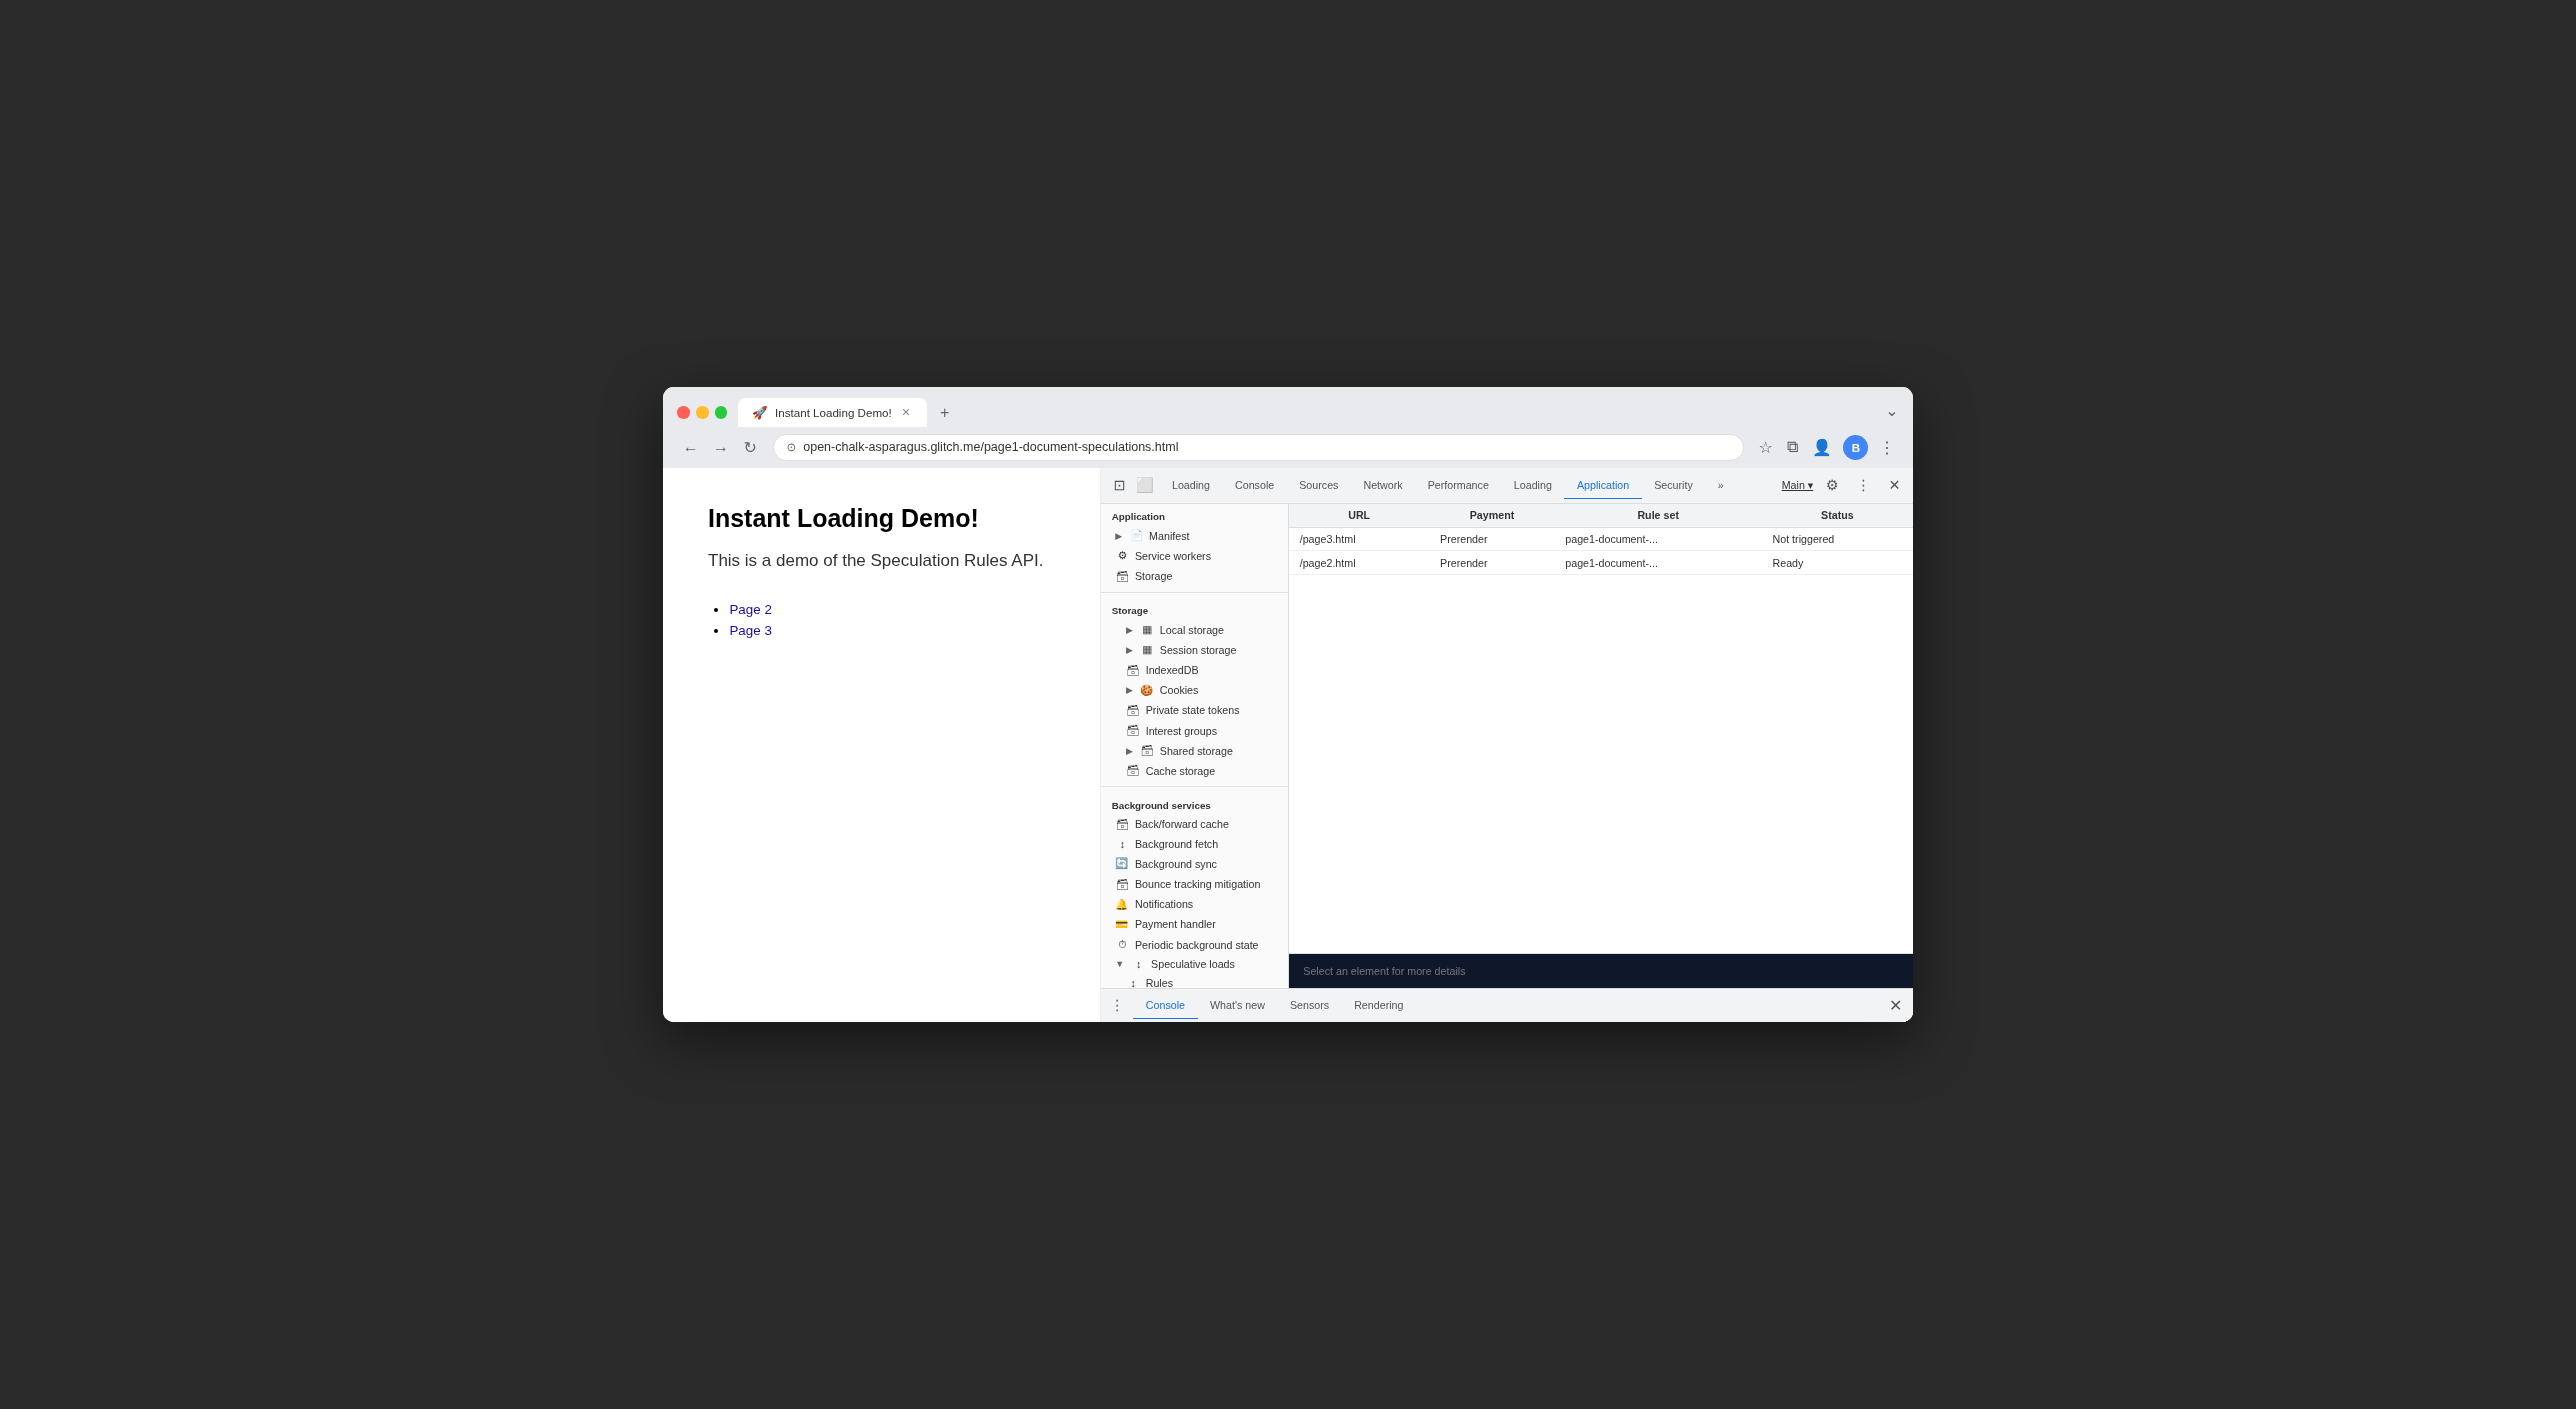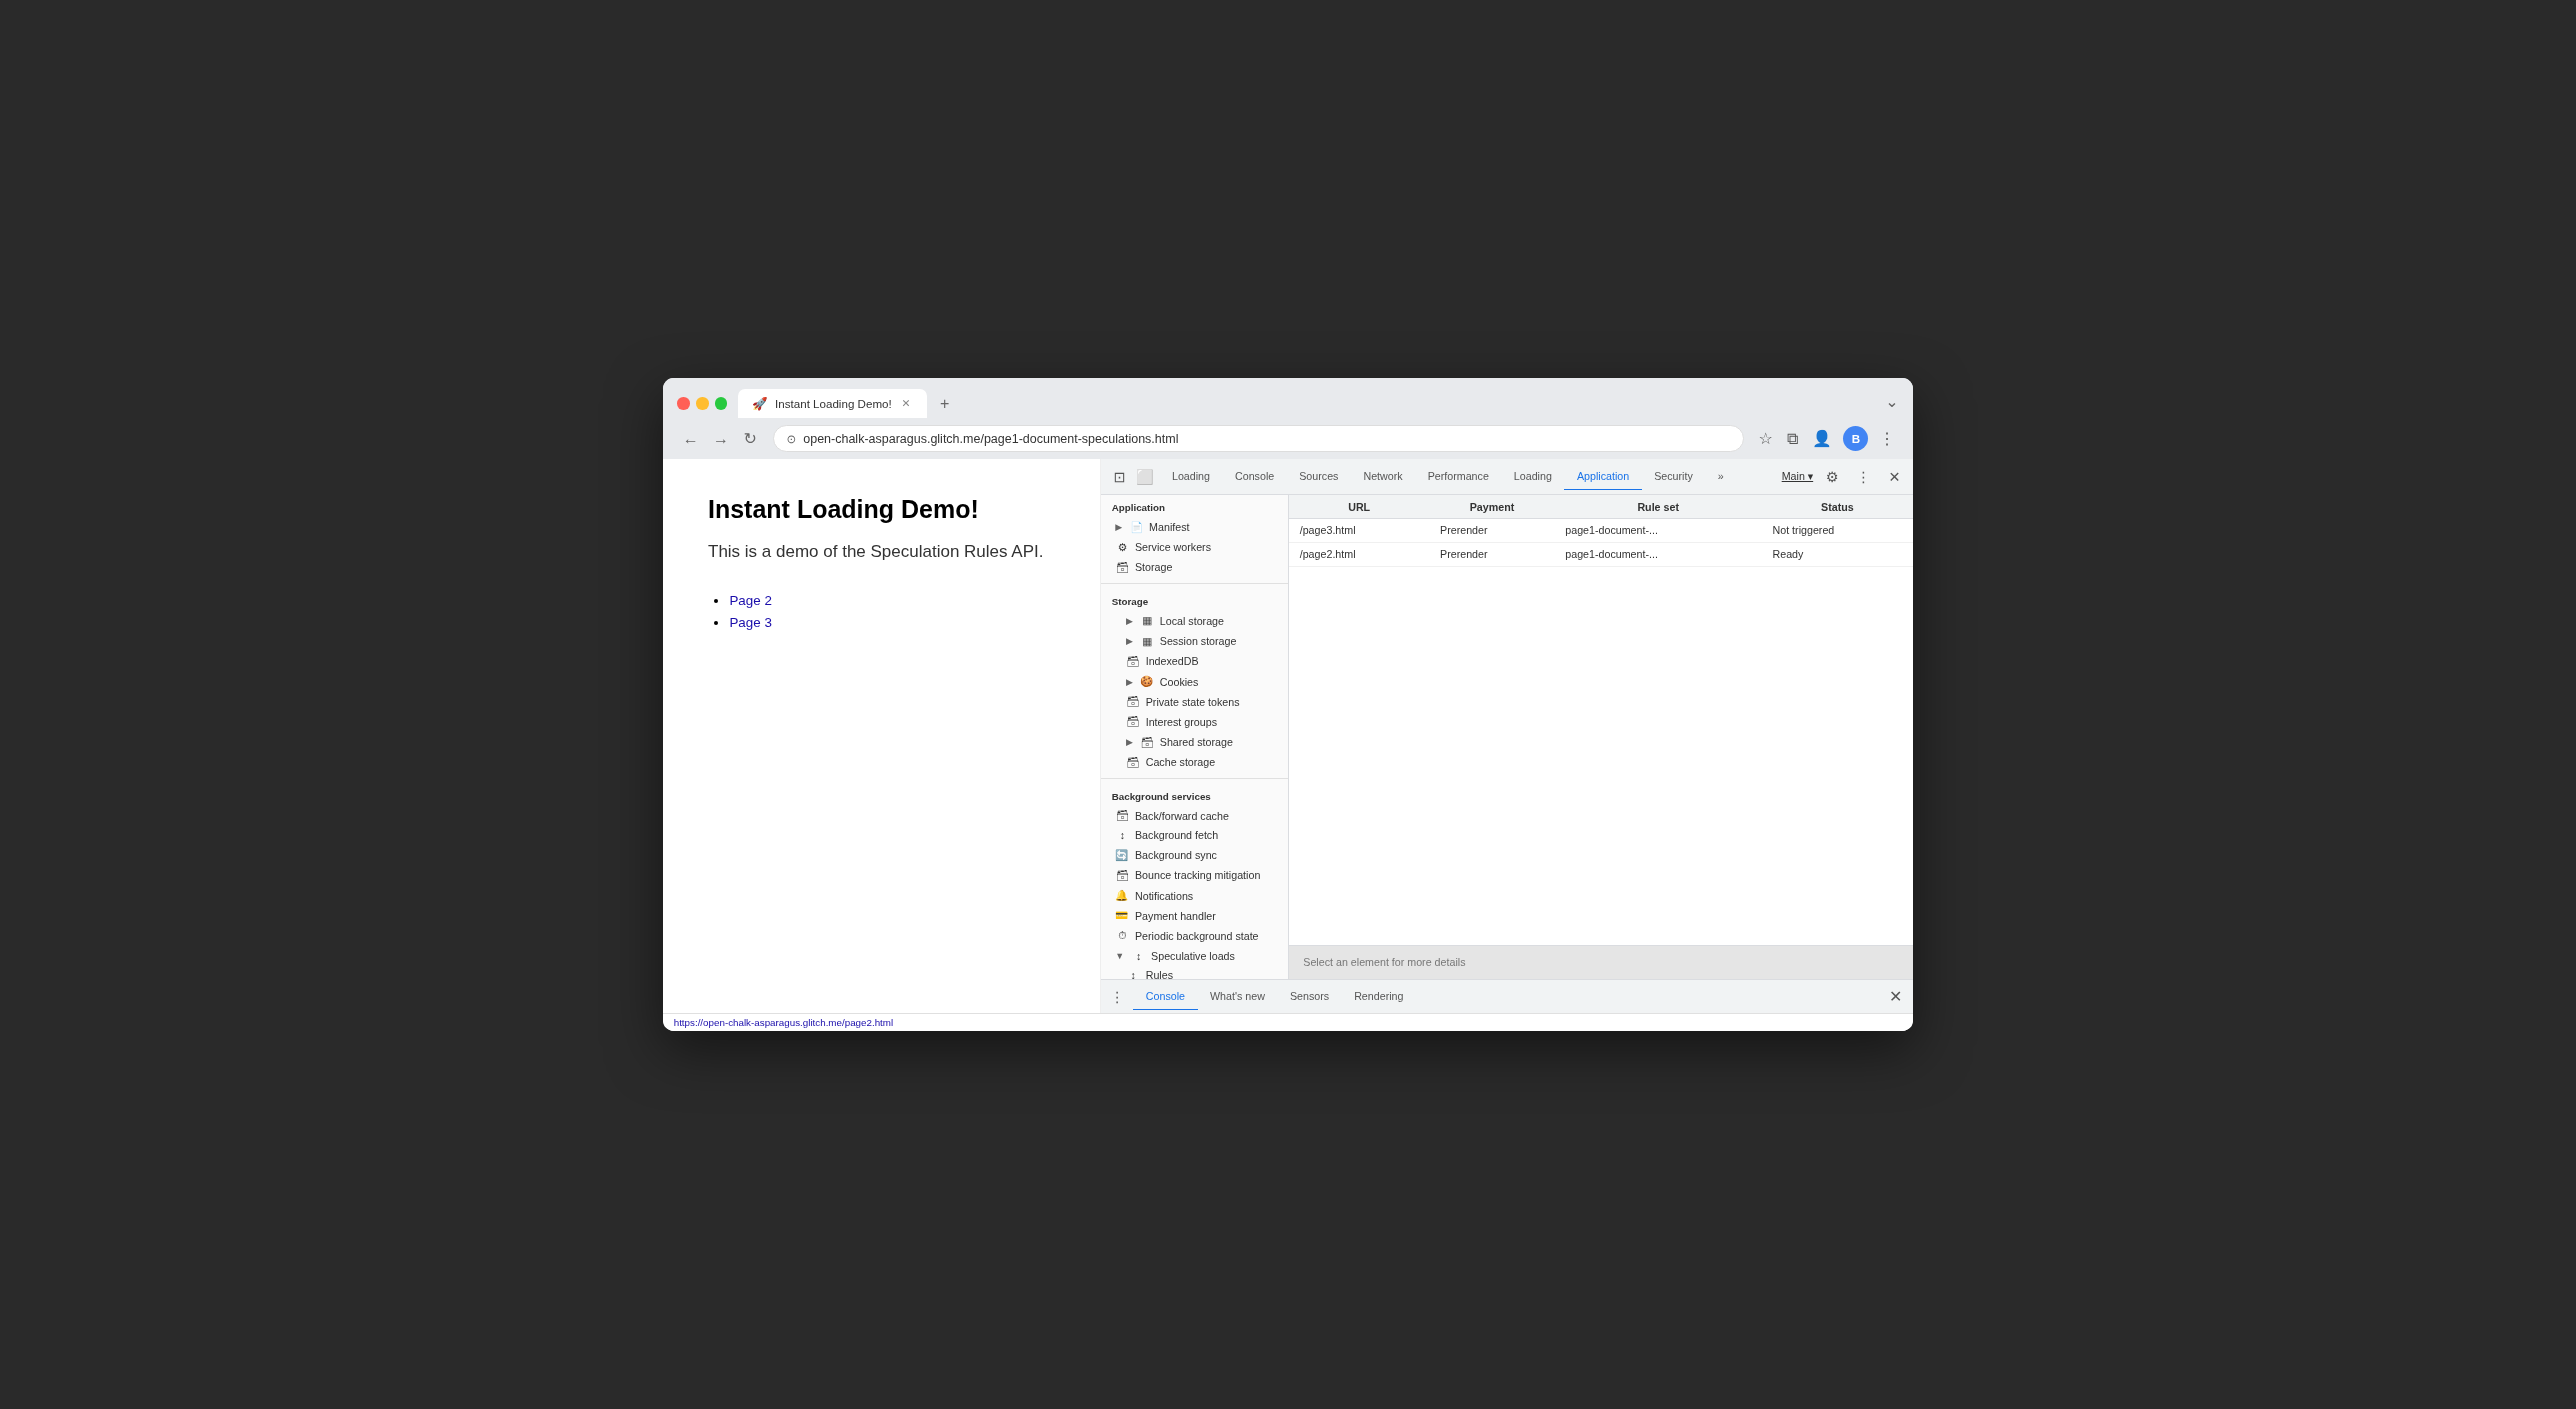--- a/index.html
+++ b/index.html
@@ -328,21 +328,21 @@
     }
     table tbody td {
       padding: 5.4px 10.7px;
       color: #333;
     }
     .bottom-panel {
       border-top: 0.9px solid #dadce0;
       padding: 10.7px 14.3px;
       font-size: 10.7px;
       color: #777;
-      background: #e5e5e5;
+      background: #0f172a;
     }
     
     .console-bar {
       background: #f1f3f4;
       border-top: 1.8px solid #dadce0;
       display: flex;
       align-items: center;
       gap: 0;
       min-height: 32px;
     }
@@ -595,17 +595,14 @@
         <span class="console-tab active">Console</span>
         <span class="console-tab">What's new</span>
         <span class="console-tab">Sensors</span>
         <span class="console-tab">Rendering</span>
         <div class="console-bar-spacer"></div>
         <span class="console-bar-close">✕</span>
       </div>
     </div>
   </div>
 
-  <div class="status-bar">
-    <span>https://open-chalk-asparagus.glitch.me/page2.html</span>
-  </div>
 </div>
 
 
 </body></html>

